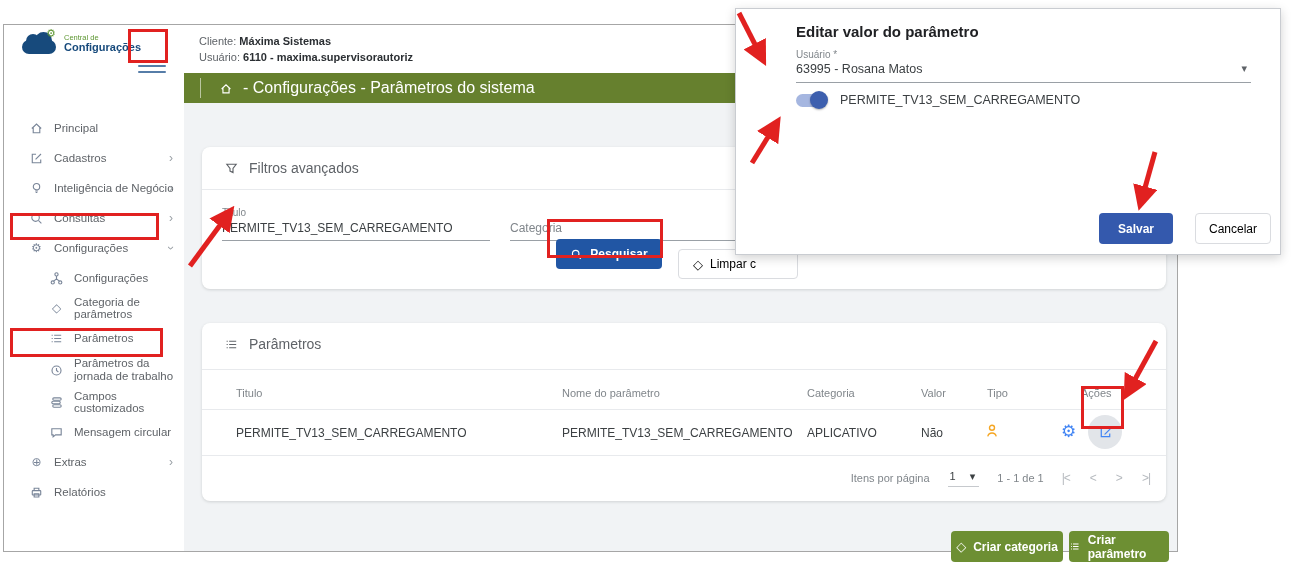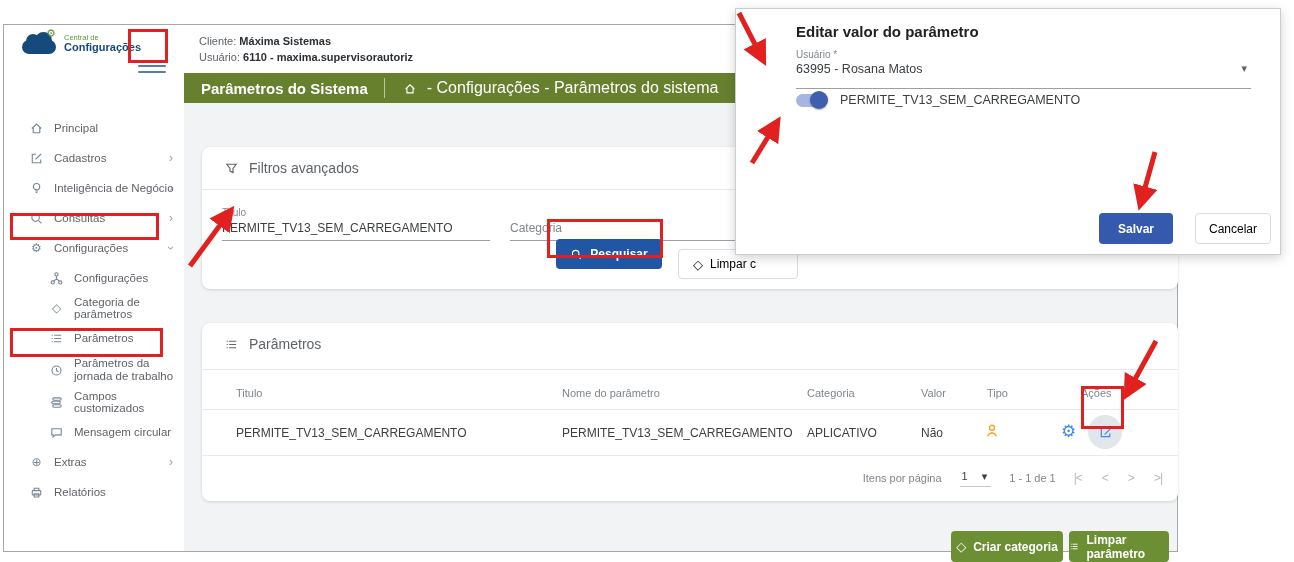--- a/index.html
+++ b/index.html
@@ -31,21 +31,21 @@
   .nav-item .nico svg{width:15px;height:15px;stroke:#7a8699;fill:none;stroke-width:1.2;}
   .nav-item .chev{position:absolute;right:14px;color:#9aa0a6;font-size:12px;}
   .rot90{display:inline-block;transform:rotate(90deg);}
   
   .main{position:absolute;left:180px;top:48px;right:0;bottom:0;background:#f1f3f5;}
   .titlebar{position:absolute;left:0;top:0;width:100%;height:30px;background:#66802e;color:#fff;display:flex;align-items:center;}
   .titlebar .pt{font-size:15px;font-weight:bold;padding-left:17px;}
   .titlebar .tdiv{width:1px;height:20px;background:rgba(255,255,255,.55);margin:0 18px 0 16px;}
   .titlebar .bhome svg{width:14px;height:14px;stroke:#fff;fill:none;stroke-width:1.3;vertical-align:middle;}
   .titlebar .bc{font-size:16px;margin-left:10px;}
-  .card{position:absolute;background:#fff;border-radius:8px;box-shadow:0 1px 3px rgba(60,64,67,.18);padding-left:12px;}
+  .card{position:absolute;background:#fff;border-radius:8px;box-shadow:0 1px 3px rgba(60,64,67,.18);}
   .card-filters{left:18px;top:74px;width:964px;height:142px;}
   .card-params{left:18px;top:250px;width:964px;height:178px;}
   .card-head{position:absolute;left:22px;top:13px;display:flex;align-items:center;gap:10px;font-size:14px;color:#5f6368;}
   .card-head svg{width:15px;height:15px;stroke:#5f6368;fill:none;stroke-width:1.2;}
   .card-divider{position:absolute;left:0;right:0;height:1px;background:#e8eaed;}
   .field{position:absolute;}
   .field .flabel{font-size:10px;color:#80868b;margin-bottom:3px;}
   .field .fvalue{font-size:12px;color:#3c4043;padding-bottom:5px;border-bottom:1px solid #9aa0a6;}
   .field .fvalue.placeholder{color:#80868b;}
   .btn{display:inline-flex;align-items:center;justify-content:center;gap:7px;font-size:12px;font-weight:bold;border-radius:4px;cursor:pointer;box-sizing:border-box;}
@@ -64,21 +64,21 @@
   .pagination{position:absolute;left:0;right:0;bottom:10px;height:26px;display:flex;align-items:center;justify-content:flex-end;gap:18px;padding-right:16px;font-size:11px;color:#80868b;}
   .psize{border-bottom:1px solid #c6c9cd;padding:0 4px 3px 2px;color:#3c4043;display:inline-flex;gap:14px;cursor:pointer;}
   .pnav{display:flex;gap:20px;color:#b6babf;font-size:12px;letter-spacing:-1px;}
   .pnav span{cursor:pointer;}
   .footer-btns{position:absolute;right:8px;top:458px;display:flex;gap:6px;}
   
   .dialog{position:absolute;left:735px;top:8px;width:546px;height:247px;background:#fff;border:1px solid #c9ccd1;
     box-shadow:0 3px 10px rgba(0,0,0,.18);box-sizing:border-box;z-index:40;}
   .dialog .dtitle{position:absolute;left:60px;top:14px;font-size:15px;font-weight:bold;color:#202124;}
   .dialog .dlabel{position:absolute;left:60px;top:40px;font-size:10px;color:#80868b;}
-  .dialog .dvalue{position:absolute;left:60px;top:53px;width:455px;font-size:12.5px;color:#3c4043;padding-bottom:12px;border-bottom:1.5px solid #9aa0a6;cursor:pointer;}
+  .dialog .dvalue{position:absolute;left:60px;top:53px;width:455px;font-size:12.5px;color:#3c4043;padding-bottom:6px;border-bottom:1.5px solid #9aa0a6;cursor:pointer;}
   .dialog .dcaret{position:absolute;right:4px;top:0;color:#5f6368;font-size:11px;}
   .toggle-row{position:absolute;left:60px;top:84px;display:flex;align-items:center;gap:14px;}
   .toggle{position:relative;width:30px;height:13px;border-radius:7px;background:#a5b6e0;cursor:pointer;}
   .toggle .knob{position:absolute;right:-2px;top:-2.5px;width:18px;height:18px;border-radius:50%;background:#3d5fae;box-shadow:0 1px 2px rgba(0,0,0,.3);}
   .toggle-label{font-size:12.5px;color:#3c4043;}
   .dialog .dbtns{position:absolute;right:9px;top:204px;display:flex;gap:22px;}
   .btn-salvar{width:74px;height:31px;background:#3459ad;color:#fff;}
   .btn-cancelar{width:76px;height:31px;}
   
   .ann-box{position:absolute;border:3px solid #e12120;z-index:60;pointer-events:none;box-sizing:border-box;}
@@ -221,21 +221,20 @@
               <rect x="3.5" y="6" width="9" height="4.6" rx="0.6"></rect>
               <path d="M5.5 6 V3.5 h5 V6 M5.5 9.4 h5 v3.4 h-5 z"></path>
             </svg>
           </span>
         <span>Relatórios</span>
       </div>
     </div>
 
     <div class="main">
       <div class="titlebar">
-        <span class="pt">Parâmetros do Sistema</span>
         <span class="tdiv"></span>
         <span class="bhome"><svg viewBox="0 0 16 16">
               <path d="M3 8 L8 3.2 L13 8 M4.5 7.2 V12.5 H11.5 V7.2"></path>
             </svg></span>
         <span class="bc">- Configurações - Parâmetros do sistema</span>
       </div>
 
       <div class="card card-filters">
         <div class="card-head">
           <svg viewBox="0 0 16 16">
@@ -321,21 +320,21 @@
 
       <div class="footer-btns">
         <div class="btn btn-green" style="width:112px;height:31px">
           <span class="dia">◇</span>
           <span>Criar categoria</span>
         </div>
         <div class="btn btn-green" style="width:100px;height:31px">
           <svg viewBox="0 0 16 16">
               <path d="M5.5 4.5 H13 M5.5 8 H13 M5.5 11.5 H13 M2.8 4.5 h1.2 M2.8 8 h1.2 M2.8 11.5 h1.2"></path>
             </svg>
-          <span>Limpar parâmetro</span>
+          <span>Criar parâmetro</span>
         </div>
       </div>
     </div>
   </div>
 
   <div class="dialog">
     <div class="dtitle">Editar valor do parâmetro</div>
     <div class="dlabel">Usuário *</div>
     <div class="dvalue">
       <span>63995 - Rosana Matos</span>

